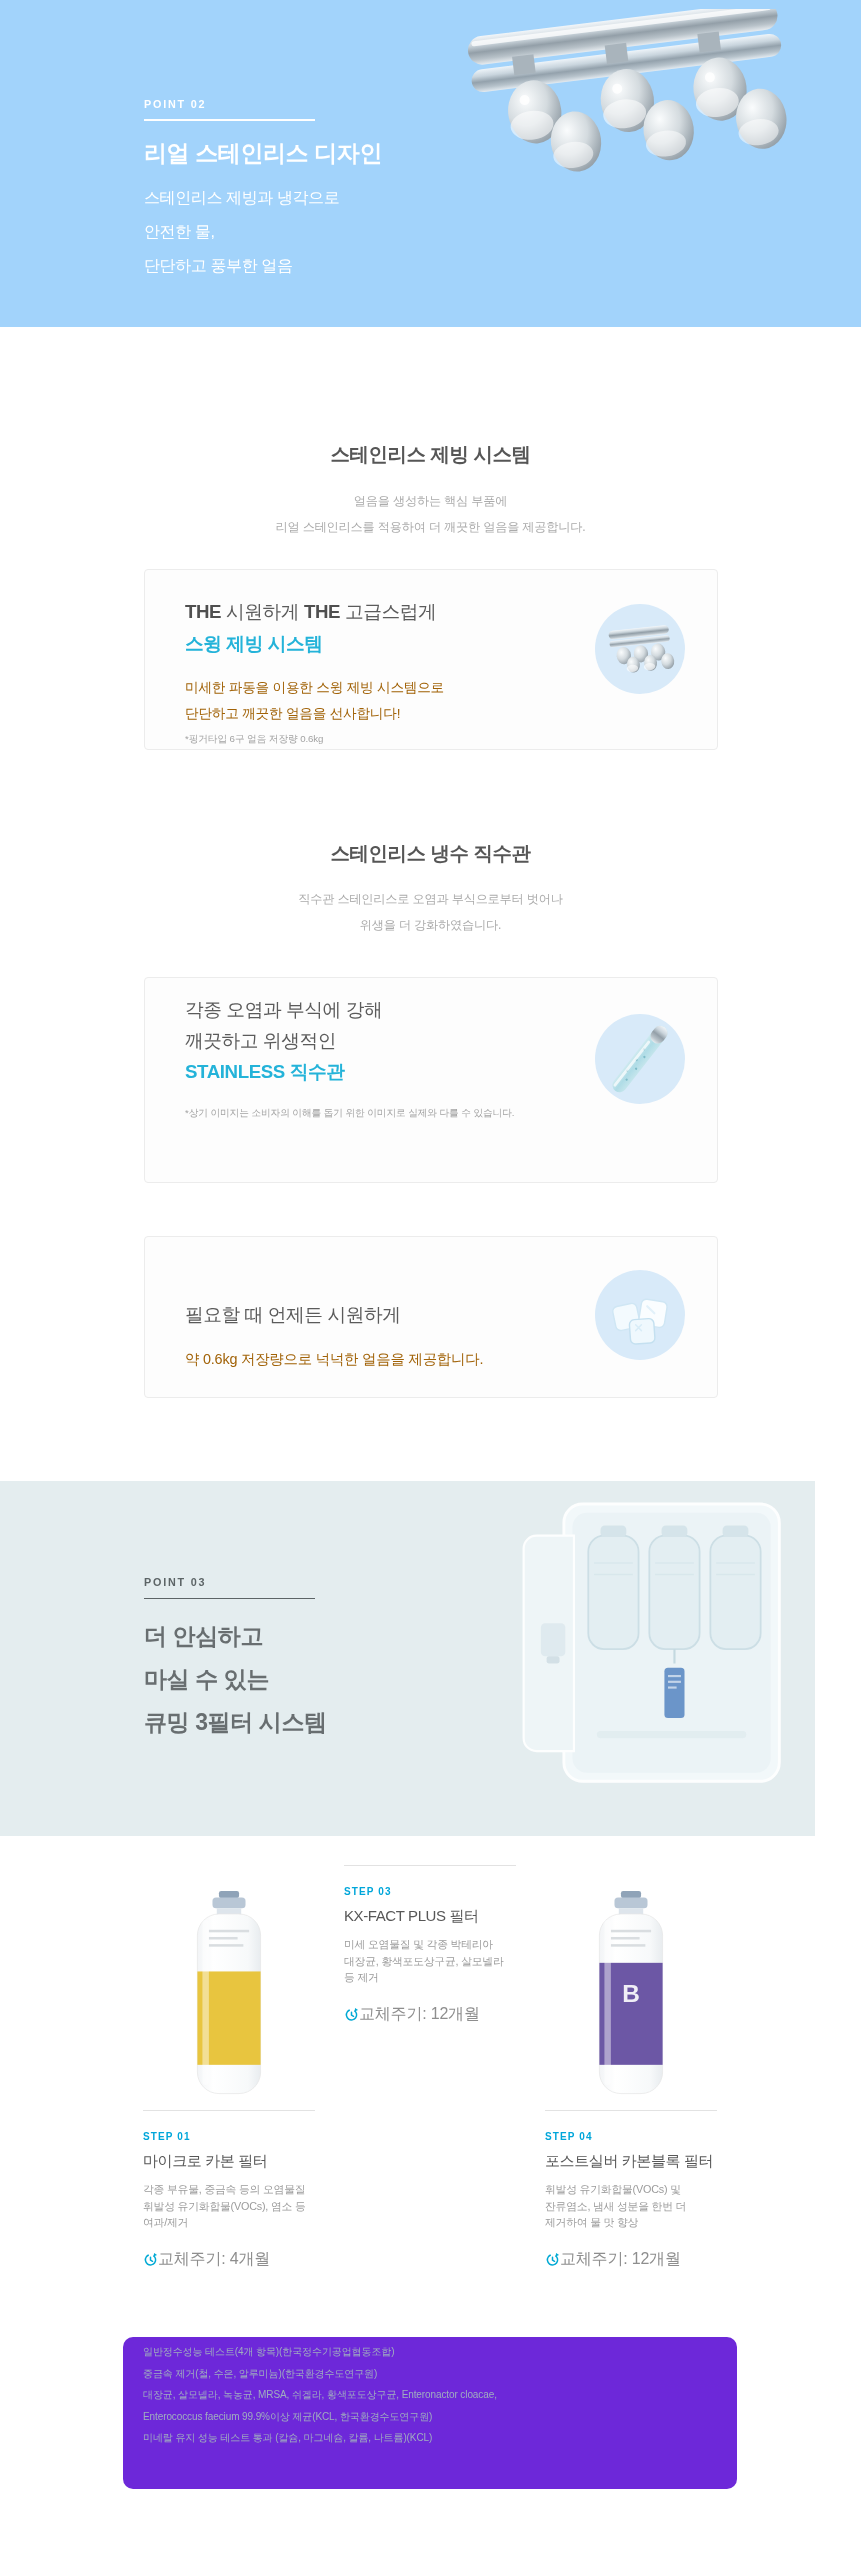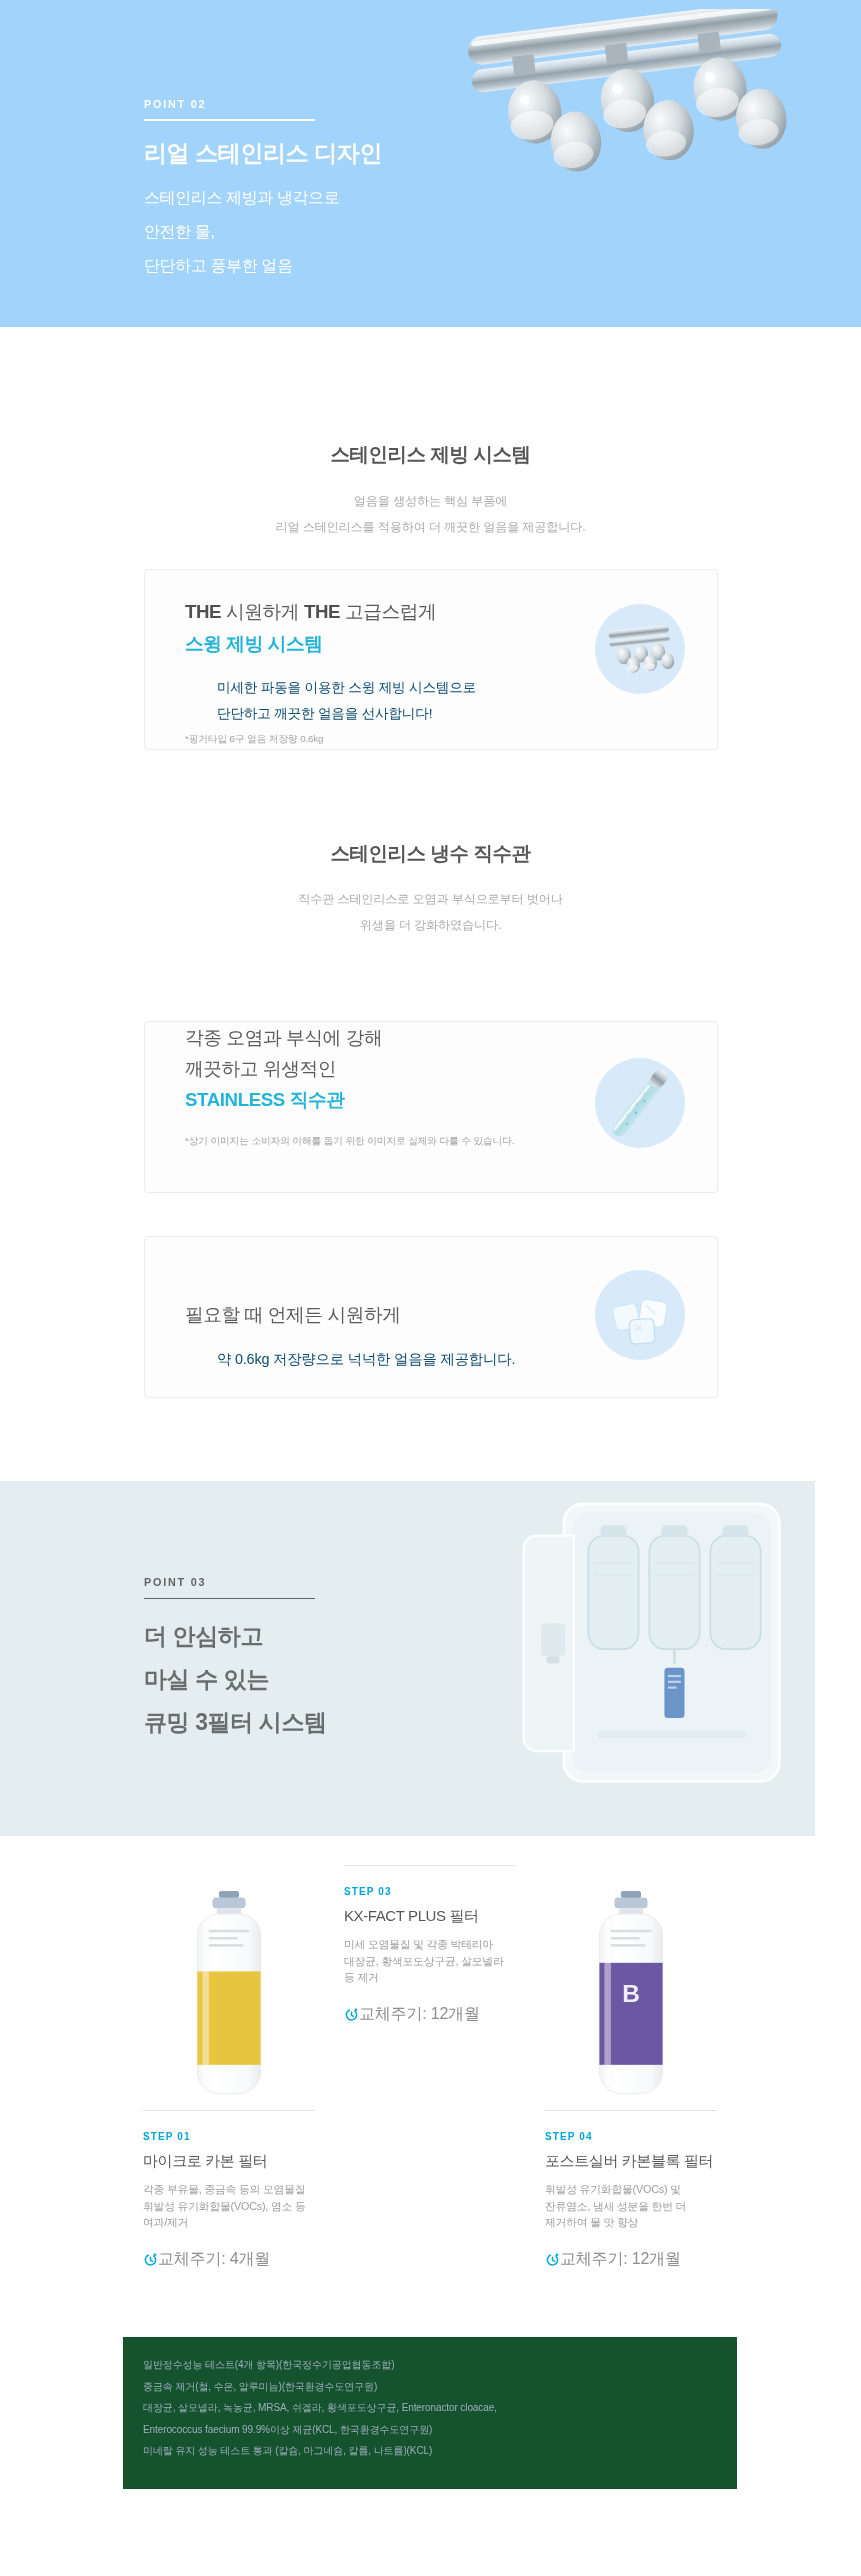--- a/index.html
+++ b/index.html
@@ -18,32 +18,32 @@
 
   
   .sec-head { position:absolute; left:0; width:861px; text-align:center; font-size:19.4px; font-weight:600; color:#565656; letter-spacing:-0.4px; }
   .sec-desc { position:absolute; left:0; width:861px; text-align:center; font-size:12.2px; color:#ABABAB; line-height:26px; letter-spacing:-0.2px; }
   .head-ice { top:441px; } .desc-ice { top:488px; }
   .head-pipe { top:840px; } .desc-pipe { top:886px; }
 
   
   .card { position:absolute; left:144px; width:574px; background:#FDFDFD; border:0.7px solid #ECECEC; border-radius:4px; padding-left:40px; }
   .card1 { top:569px; height:181px; padding-top:29px; }
-  .card2 { top:1021px; height:172px; padding-top:0; }
+  .card2 { top:977px; height:206px; padding-top:16px; }
   .card3 { top:1236px; height:162px; padding-top:21.5px; }
   .card-title { font-size:18.7px; font-weight:500; color:#5B5B5B; line-height:31px; letter-spacing:-0.4px; }
   .card1 .card-title { line-height:26.6px; }
   .card3 .card-title { line-height:32px;margin-top:40px; }
   .t-bold { font-weight:800; color:#4F4F4F; }
   .card-accent { font-size:18.7px; font-weight:700; color:#24B3D9; letter-spacing:-0.4px; }
   .card1 .card-accent { margin-top:5.7px; line-height:26.6px; }
   .card2 .card-accent { line-height:31px; }
   .card3 .card-accent { line-height:32px; }
   .a-bold { font-weight:800; }
-  .card-body { margin-top:17px; font-size:13.6px; color:#0c4a6e; line-height:26px; letter-spacing:-0.2px;margin-left:32px; }
+  .card-body { margin-top:17px; font-size:13.6px; color:#a16207; line-height:26px; letter-spacing:-0.2px; }
   .card3 .card-body { margin-top:15px; font-size:14.4px; }
   .card-foot { font-size:9.7px; color:#A3A3A3; letter-spacing:-0.1px; }
   .card1 .card-foot { margin-top:5.7px; }
   .card2 .card-foot { margin-top:20px; }
   .circle { position:absolute; right:32px; width:90px; height:90px; border-radius:50%; background:#D8EAF9; display:flex; align-items:center; justify-content:center; overflow:hidden; }
   .card1 .circle { top:34px; } .card2 .circle { top:36px; } .card3 .circle { top:33px; }
 
   
   .point03 { position:absolute; left:0; top:1481px; width:815px; height:355px; background:#E4EDEF; }
   .p3-inner { position:absolute; left:144px; top:95px; }
@@ -57,21 +57,21 @@
   .filters { position:absolute; left:143px; top:1865px; width:577px; display:flex; gap:29px; }
   .fcol { width:172px; }
   .bottle-wrap { height:245px; display:flex; justify-content:center; align-items:flex-start; padding-top:26px; }
   .fbody { border-top:0.7px solid #E2E2E2; }
   .fstep { margin-top:18.7px; font-size:10px; font-weight:800; color:#00A6DA; letter-spacing:1.1px; line-height:14.4px; }
   .fname { margin-top:5.7px; font-size:15px; font-weight:400; color:#575757; letter-spacing:-0.4px; line-height:21.5px; }
   .fdesc { margin-top:10px; font-size:10.8px; color:#9B9B9B; line-height:16.5px; letter-spacing:-0.2px; }
   .fcycle { margin-top:18.7px; display:flex; align-items:center; gap:0; font-size:16px; color:#8E8E8E; letter-spacing:-0.2px; }
 
   
-  .notes { position:absolute; left:123px; top:2337px; width:614px; height:152px; background:#14532d; border-radius:0; padding:17px 20px; }
+  .notes { position:absolute; left:123px; top:2337px; width:614px; height:152px; background:#6d28d9; border-radius:10px; padding:4px 20px; }
   .notes div { font-size:10px; color:#A0AEBE; line-height:21.5px; letter-spacing:-0.1px; }
 </style>
 </head>
 <body>
 
 <div class="page">
 
   <section class="hero">
     <div class="hero-inner">
       <div class="point-label">POINT 02</div>

